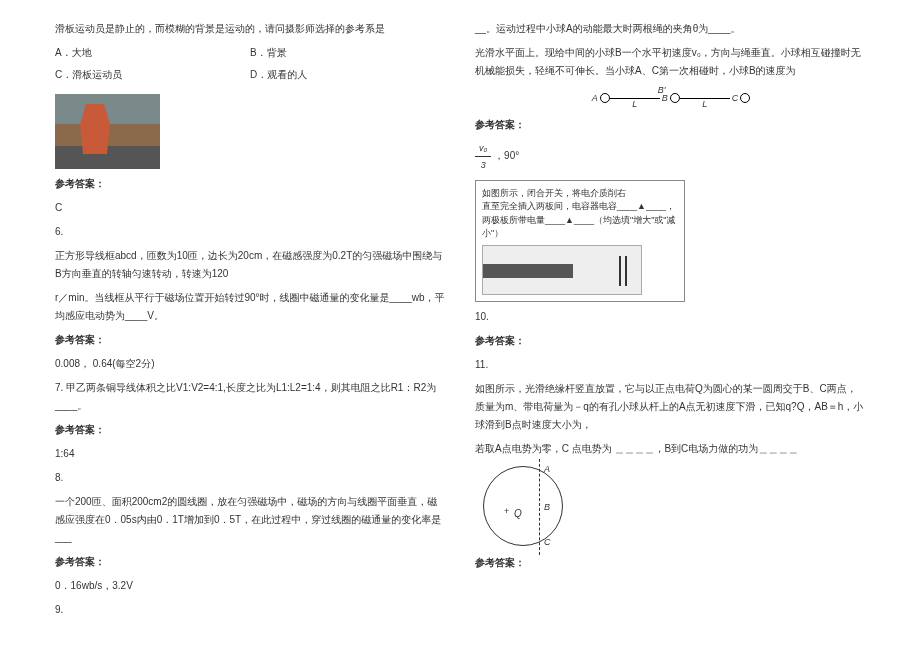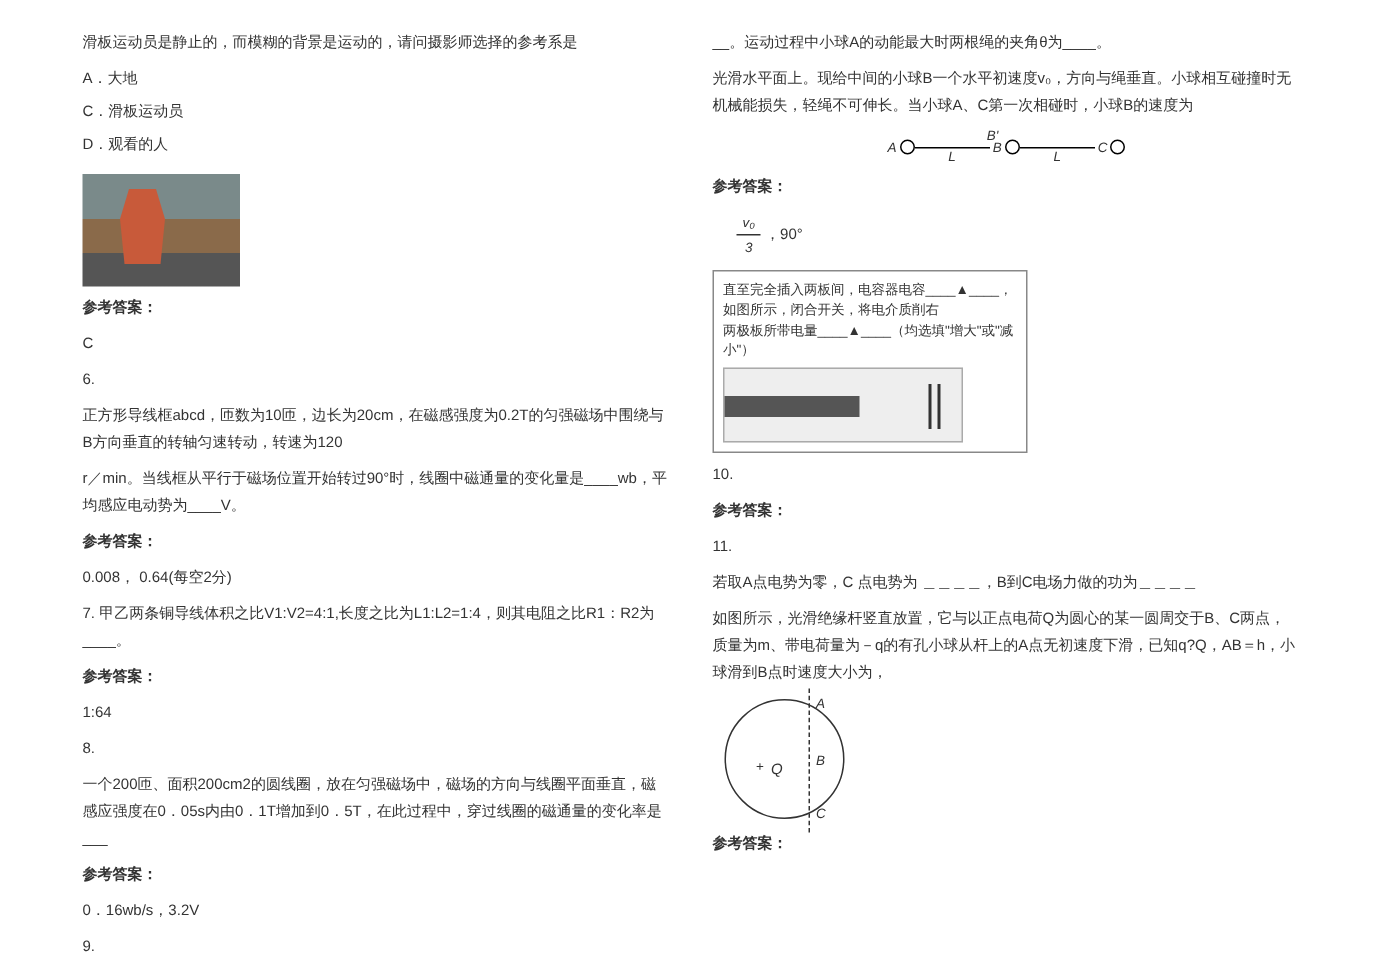--- a/index.html
+++ b/index.html
@@ -11,21 +11,21 @@
       background: #fff;
       width: 920px;
       height: 651px;
       display: flex;
       padding: 20px 40px;
     }
     .col { flex: 1; padding: 0 15px; }
     .col-left { border-right: none; }
     p { margin-bottom: 6px; }
     .bold { font-weight: bold; font-family: Liberation Serif, serif; }
-    .options { display: flex; flex-wrap: wrap; flex-direction: column; }
+    .options { display: flex; flex-wrap: wrap; }
     .opt { width: 50%; margin-bottom: 4px; }
     .skateboard {
       width: 105px; height: 75px;
       background: linear-gradient(to bottom, #7a8a8a 0%, #7a8a8a 40%, #8a6a4a 40%, #8a6a4a 70%, #555 70%, #555 100%);
       margin: 6px 0;
       position: relative;
     }
     .skateboard::after {
       content: "";
       position: absolute;
@@ -62,31 +62,32 @@
     .circle-q {
       width: 80px; height: 80px; border: 1px solid #333; border-radius: 50%;
       position: relative; margin: 8px 0 8px 8px;
     }
     .circle-q .dash { position: absolute; top: -8px; left: 55px; height: 96px; border-left: 1px dashed #333; }
     .circle-q .Q { position: absolute; top: 38px; left: 30px; font-style: italic; font-size: 10px; }
     .circle-q .plus { position: absolute; top: 36px; left: 20px; font-size: 9px; }
     .circle-q .A { position: absolute; top: -6px; left: 60px; font-style: italic; font-size: 9px; }
     .circle-q .B { position: absolute; top: 32px; left: 60px; font-style: italic; font-size: 9px; }
     .circle-q .C { position: absolute; bottom: -6px; left: 60px; font-style: italic; font-size: 9px; }
-    .frac { display: inline-block; text-align: center; vertical-align: middle; font-style: italic; margin-left: 16px; }
+    .frac { display: inline-block; text-align: center; vertical-align: middle; font-style: italic; }
     .frac .num { display: block; border-bottom: 1px solid #333; padding: 0 4px; font-size: 9px; }
     .frac .den { display: block; padding: 0 4px; font-size: 9px; }
   </style>
 </head>
 <body>
 
 <div class="col col-left">
   <p>滑板运动员是静止的，而模糊的背景是运动的，请问摄影师选择的参考系是</p>
   <div class="options">
     <div class="opt">A．大地</div>
+    <div class="opt">B．背景</div>
     <div class="opt">C．滑板运动员</div>
     <div class="opt">D．观看的人</div>
   </div>
   <div class="skateboard"></div>
   <p class="bold">参考答案：</p>
   <p>C</p>
   <p>6.</p>
   <p>正方形导线框abcd，匝数为10匝，边长为20cm，在磁感强度为0.2T的匀强磁场中围绕与B方向垂直的转轴匀速转动，转速为120</p>
   <p>r／min。当线框从平行于磁场位置开始转过90°时，线圈中磁通量的变化量是____wb，平均感应电动势为____V。</p>
   <p class="bold">参考答案：</p>
@@ -124,30 +125,30 @@
   </div>
   <p class="bold">参考答案：</p>
   <p>
     <span class="frac">
       <span class="num">v₀</span>
       <span class="den">3</span>
     </span>
     <span>，90°</span>
   </p>
   <div class="capacitor-box">
+    <div>如图所示，闭合开关，将电介质削右</div>
     <div>直至完全插入两板间，电容器电容____▲____，</div>
-    <div>如图所示，闭合开关，将电介质削右</div>
     <div>两极板所带电量____▲____（均选填"增大"或"减小"）</div>
     <div class="cap-diagram"></div>
   </div>
   <p>10.</p>
   <p class="bold">参考答案：</p>
   <p>11.</p>
+  <p>如图所示，光滑绝缘杆竖直放置，它与以正点电荷Q为圆心的某一圆周交于B、C两点，质量为m、带电荷量为－q的有孔小球从杆上的A点无初速度下滑，已知q?Q，AB＝h，小球滑到B点时速度大小为，</p>
   <p>若取A点电势为零，C 点电势为 ＿＿＿＿，B到C电场力做的功为＿＿＿＿</p>
-  <p>如图所示，光滑绝缘杆竖直放置，它与以正点电荷Q为圆心的某一圆周交于B、C两点，质量为m、带电荷量为－q的有孔小球从杆上的A点无初速度下滑，已知q?Q，AB＝h，小球滑到B点时速度大小为，</p>
   <div class="circle-q">
     <div class="dash"></div>
     <div class="plus">+</div>
     <div class="Q">Q</div>
     <div class="A">A</div>
     <div class="B">B</div>
     <div class="C">C</div>
   </div>
   <p class="bold">参考答案：</p>
 </div>

